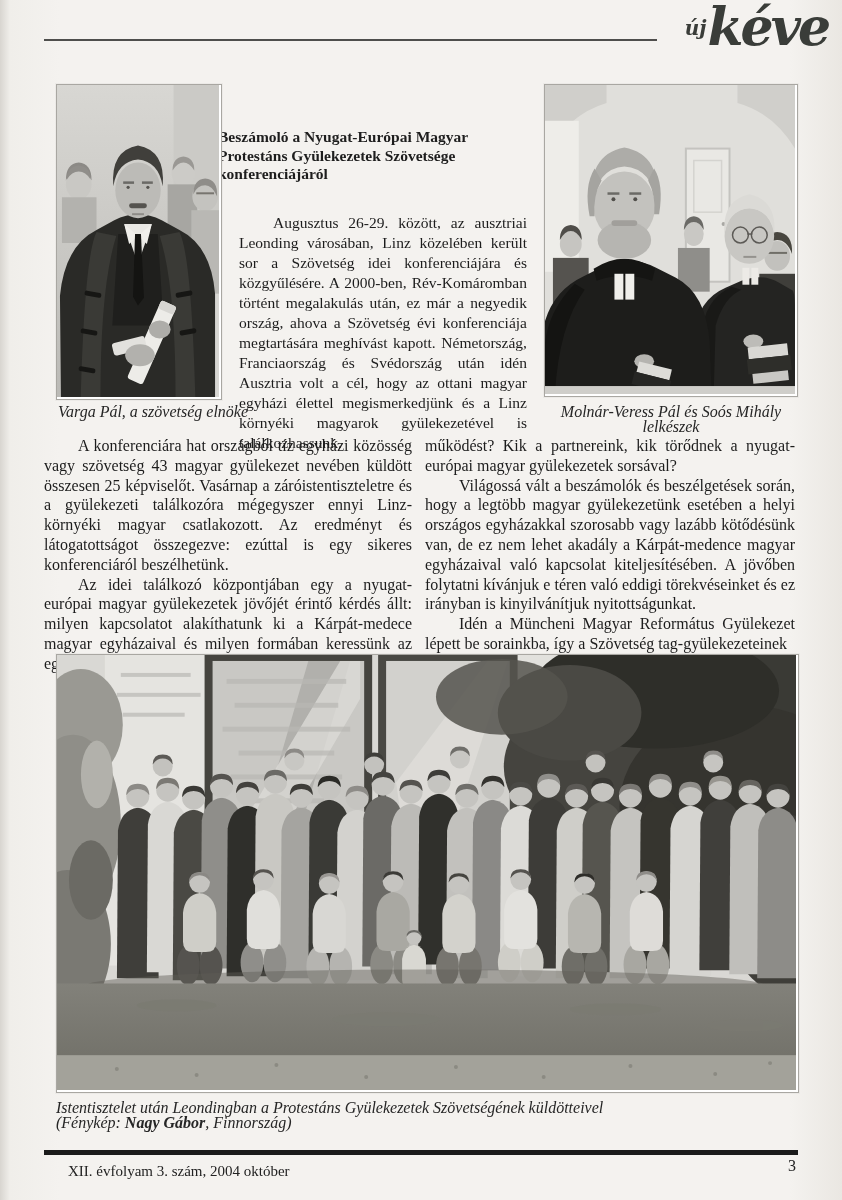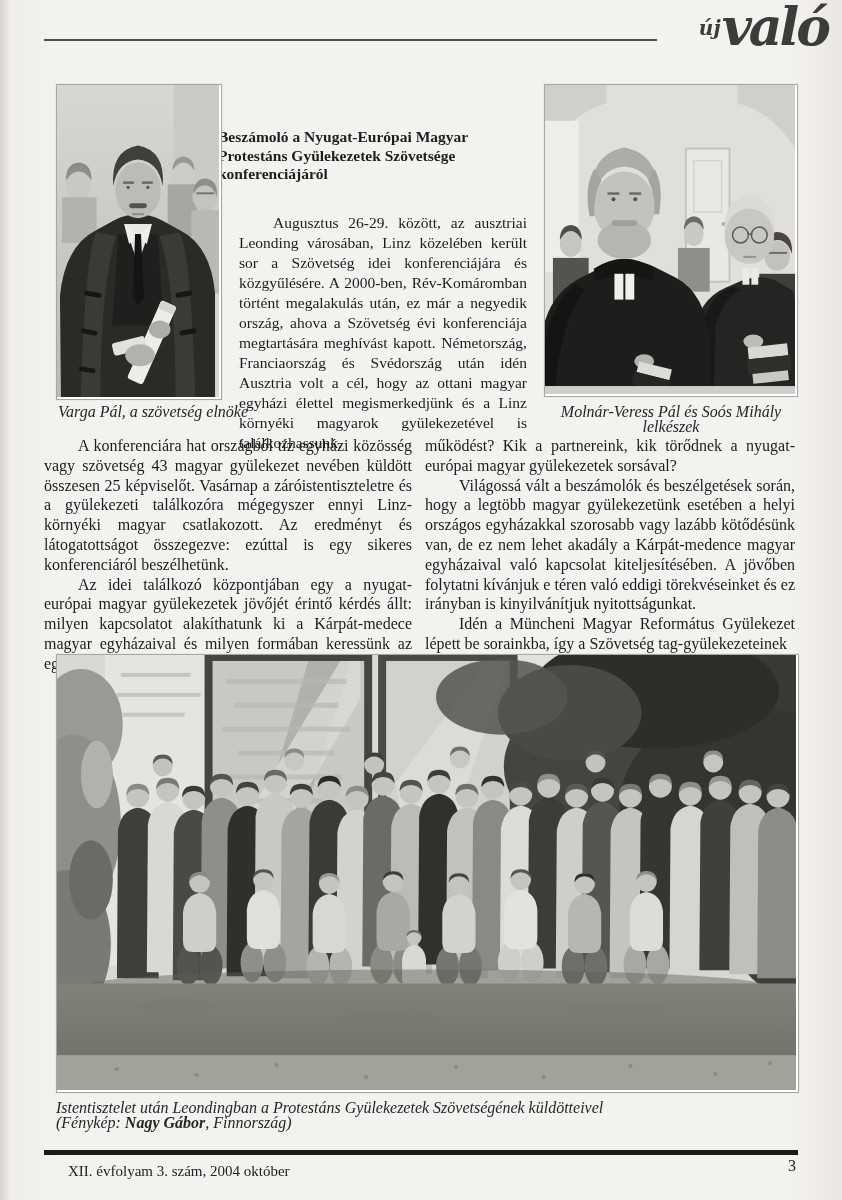--- a/index.html
+++ b/index.html
@@ -56,21 +56,21 @@
   .footer-page{left:750px;top:1157px;width:46px;text-align:right;font-size:16px;color:#222;}
 </style>
 </head>
 <body>
 
 <div id="page">
 
   <div class="abs rule-top"></div>
   <div class="abs masthead">
     <span class="logo-uj">új</span>
-    <span class="logo-keve">való</span>
+    <span class="logo-keve">kéve</span>
   </div>
 
   <div class="abs subtitle">
     <div>Beszámoló a Nyugat-Európai Magyar</div>
     <div>Protestáns Gyülekezetek Szövetsége</div>
     <div>konferenciájáról</div>
   </div>
 
   <div class="abs photo photo-left">
     <svg width="162" height="312" viewBox="0 0 164 314" preserveAspectRatio="none">

